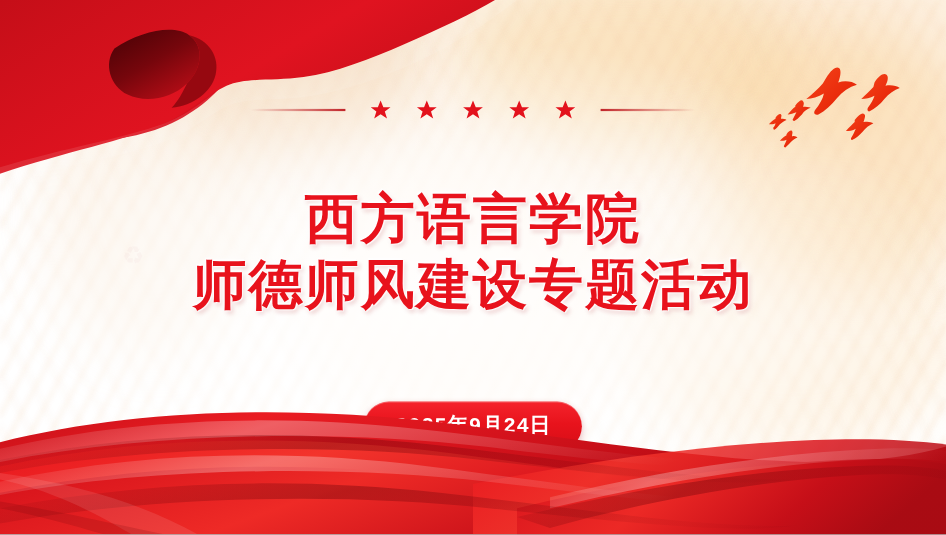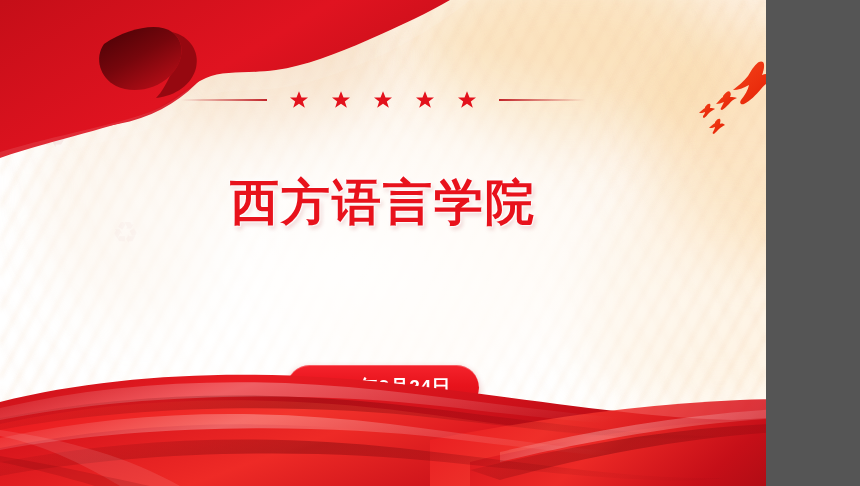--- a/index.html
+++ b/index.html
@@ -1,19 +1,19 @@
 <!DOCTYPE html>
 <html><head>
 <meta charset="utf-8">
 <style>
   html,body{margin:0;padding:0;background:#555;}
   .slide{
-    position:relative;width:766px;height:486px;overflow:hidden;
+    position:relative;width:860px;height:486px;overflow:hidden;
     background:#ffffff;
-    font-family:Liberation Sans, sans-serif;
+    font-family:Liberation Mono, monospace;
     user-select:none;
   }
 
   
   .bg-base{position:absolute;inset:0;background:
       radial-gradient(120% 90% at 78% 8%, #fde9cf 0%, #fdf3e6 28%, #ffffff 62%),
       linear-gradient(180deg,#fff6ec 0%,#ffffff 55%,#ffffff 100%);}
   .bg-stripes{position:absolute;inset:0;
       background:repeating-linear-gradient(118deg,
         rgba(243,205,168,.50) 0px, rgba(243,205,168,.50) 3px,
@@ -205,20 +205,21 @@
       </svg>
       <svg class="star" viewBox="0 0 24 24" fill="currentColor">
         <path d="M12 1.6 L15.0 9.0 L22.8 9.0 L16.6 13.7 L19.0 21.2 L12 16.6 L5.0 21.2 L7.4 13.7 L1.2 9.0 L9.0 9.0 Z"></path>
       </svg>
     </div>
     <div class="div-line r"></div>
   </div>
 
   <div class="title-wrap">
     <div class="title-line">西方语言学院</div>
+    <div class="title-line">师德师风建设专题活动</div>
   </div>
 
   <div class="date-wrap">
     <div class="date-badge">2025年9月24日</div>
   </div>
 
   <svg class="layer" viewBox="0 0 860 486" preserveAspectRatio="none">
     <defs>
       <linearGradient id="gB1" x1="0" y1="0" x2="1" y2="0.4">
         <stop offset="0%" stop-color="#c40f18"></stop>

